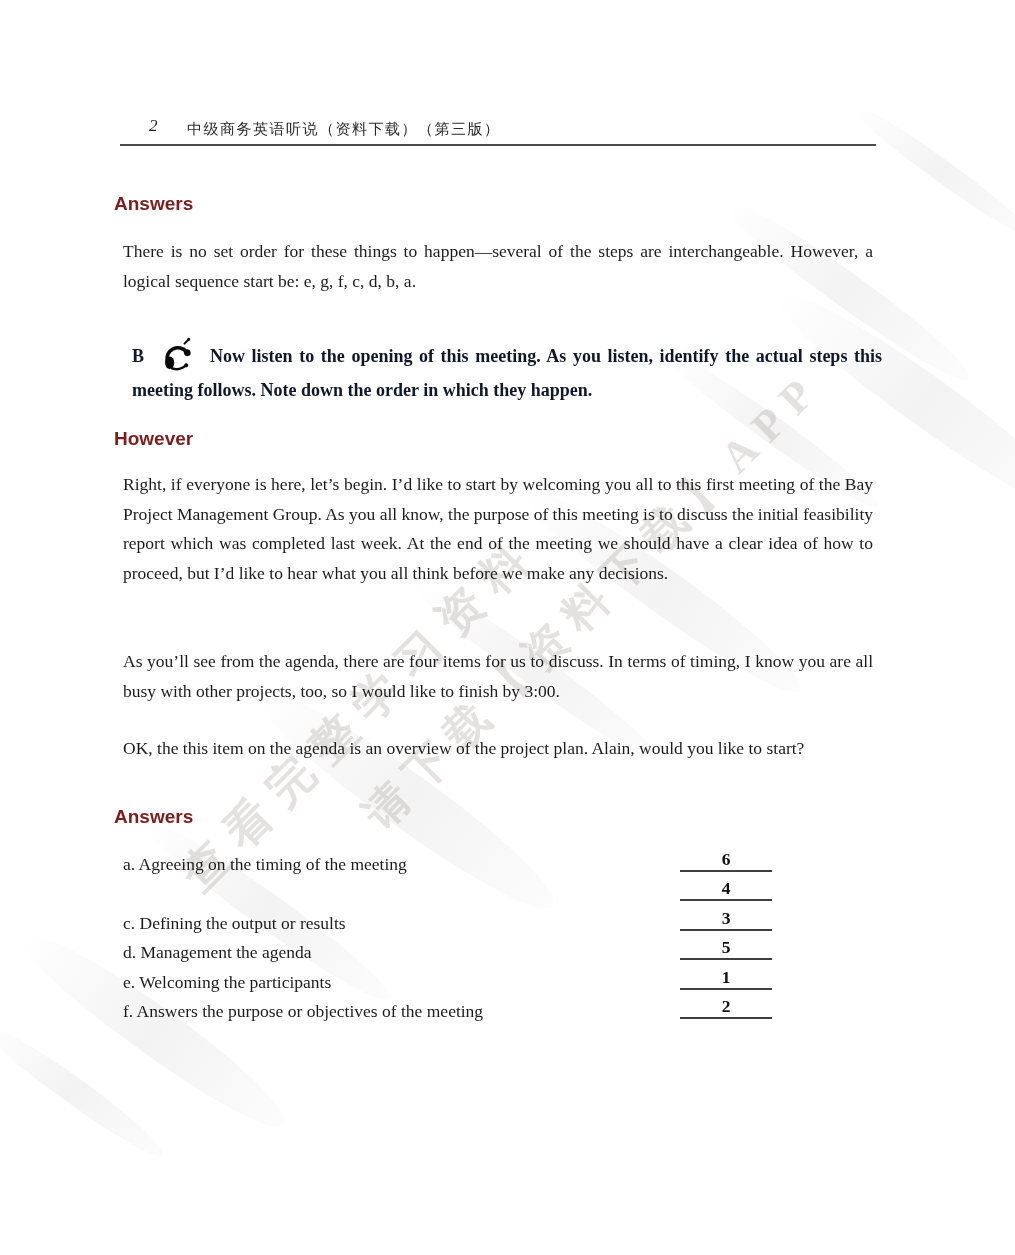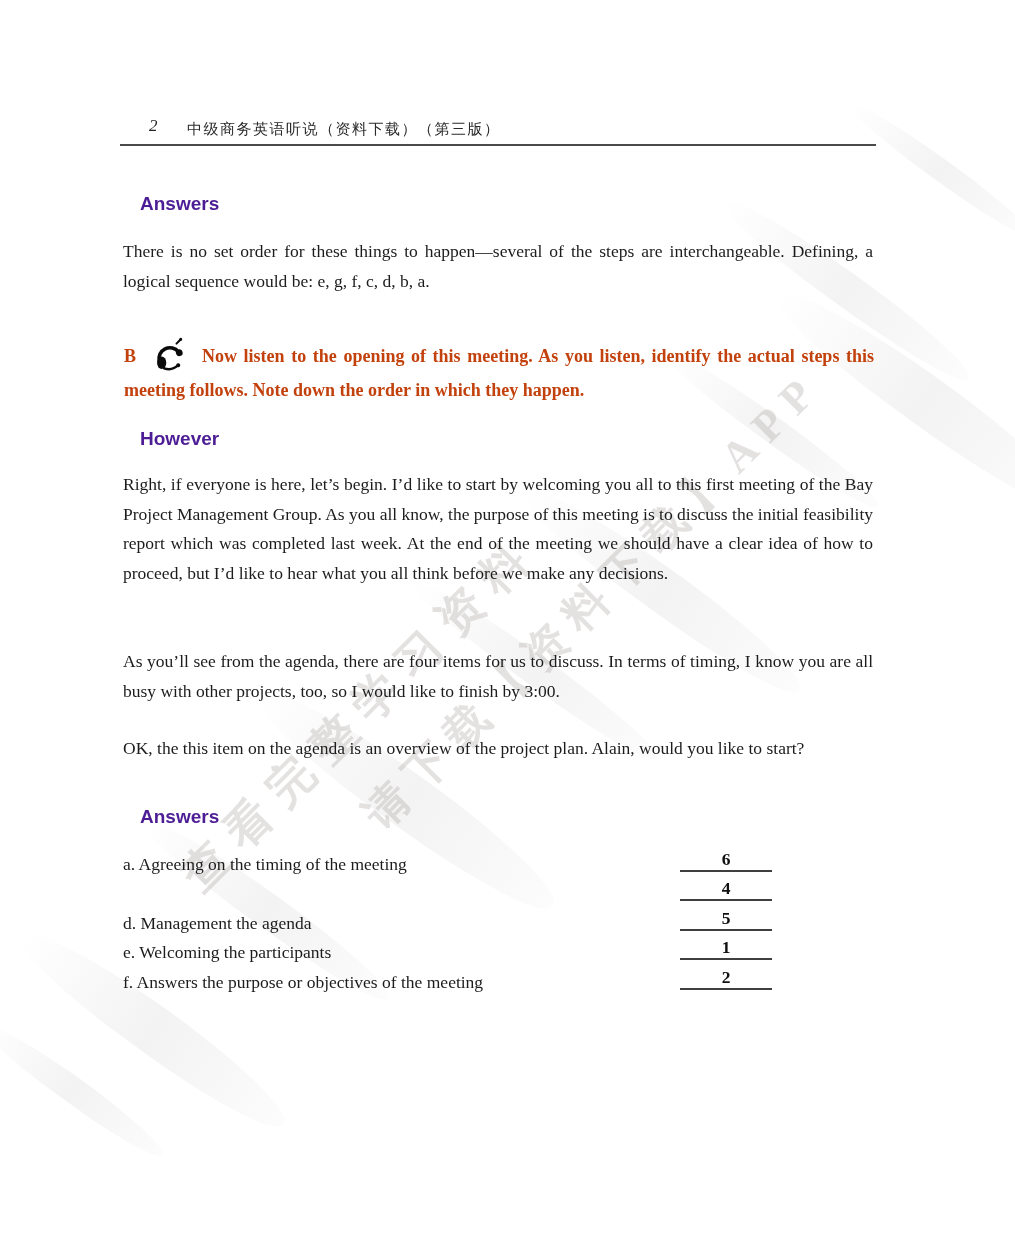--- a/index.html
+++ b/index.html
@@ -40,33 +40,33 @@
   }
   .header-title{
     left:187px;top:120px;
     font-size:15px;color:#2a2a2a;letter-spacing:1.5px;
   }
   .header-rule{
     left:120px;top:144px;width:756px;height:2px;
     background:#4b4b4b;
   }
   .h-sans{
-    left:140px;
+    left:114px;
     font-family:"Liberation Sans", sans-serif;
-    font-weight:bold;font-size:19px;color:#4c1d95;
+    font-weight:bold;font-size:19px;color:#7f1d1d;
   }
   .body-par{
     left:123px;width:750px;
     font-size:17.5px;line-height:29.5px;
     text-align:justify;color:#1c1c1c;
   }
   .taskb{
-    left:124px;top:337px;width:750px;
+    left:132px;top:337px;width:750px;
     font-size:18px;font-weight:bold;line-height:34px;
-    color:#c2410c;text-align:justify;
+    color:#0f172a;text-align:justify;
   }
   .taskb .b-label{margin-right:14px;}
   .taskb .icon-wrap{display:inline-block;width:36px;height:36px;vertical-align:-11px;margin-right:16px;}
   .ans-list{left:123px;top:848px;width:750px;}
   .ans-row{
     position:relative;height:29.5px;
     font-size:17.5px;color:#1c1c1c;
   }
   .ans-label{position:absolute;left:0;bottom:3px;}
   .ans-blank{
@@ -97,21 +97,21 @@
   <div class="wm wm1">查看完整学习资料</div>
   <div class="wm wm2">请下载【资料下载】APP</div>
 
   <div class="layer">
 
     <div class="abs header-pagenum">2</div>
     <div class="abs header-title">中级商务英语听说（资料下载）（第三版）</div>
     <div class="abs header-rule"></div>
 
     <div class="abs h-sans" style="top:193px;">Answers</div>
-    <div class="abs body-par" style="top:237px;">There is no set order for these things to happen—several of the steps are interchangeable. Defining, a logical sequence would be: e, g, f, c, d, b, a.</div>
+    <div class="abs body-par" style="top:237px;">There is no set order for these things to happen—several of the steps are interchangeable. However, a logical sequence start be: e, g, f, c, d, b, a.</div>
 
     <div class="abs taskb"><span class="b-label">B</span><span class="icon-wrap"><svg viewBox="0 0 36 36" width="36" height="36" aria-hidden="true">
             <g transform="rotate(-14 18 18)">
               <path d="M8 22 a 11 11 0 0 1 21 -4.5" fill="none" stroke="#0a0a0a" stroke-width="3.6" stroke-linecap="round"></path>
               <ellipse cx="10" cy="24" rx="4.6" ry="6.2" transform="rotate(14 10 24)" fill="#0a0a0a"></ellipse>
               <circle cx="29.5" cy="18.5" r="3.4" fill="#0a0a0a"></circle>
               <path d="M11 30 q 7 4.5 14 0.5" fill="none" stroke="#0a0a0a" stroke-width="2.4" stroke-linecap="round"></path>
               <circle cx="25.5" cy="30.5" r="2" fill="#0a0a0a"></circle>
               <path d="M29 9 l 4 -2.5" stroke="#0a0a0a" stroke-width="2" stroke-linecap="round"></path>
               <circle cx="34" cy="6" r="1.6" fill="#0a0a0a"></circle>
@@ -127,20 +127,24 @@
 
     <div class="abs ans-list">
       <div class="ans-row">
         <span class="ans-label">a. Agreeing on the timing of the meeting</span>
         <span class="ans-blank">6</span>
       </div>
       <div class="ans-row">
         <span class="ans-blank">4</span>
       </div>
       <div class="ans-row">
+        <span class="ans-label">c. Defining the output or results</span>
+        <span class="ans-blank">3</span>
+      </div>
+      <div class="ans-row">
         <span class="ans-label">d. Management the agenda</span>
         <span class="ans-blank">5</span>
       </div>
       <div class="ans-row">
         <span class="ans-label">e. Welcoming the participants</span>
         <span class="ans-blank">1</span>
       </div>
       <div class="ans-row">
         <span class="ans-label">f. Answers the purpose or objectives of the meeting</span>
         <span class="ans-blank">2</span>

